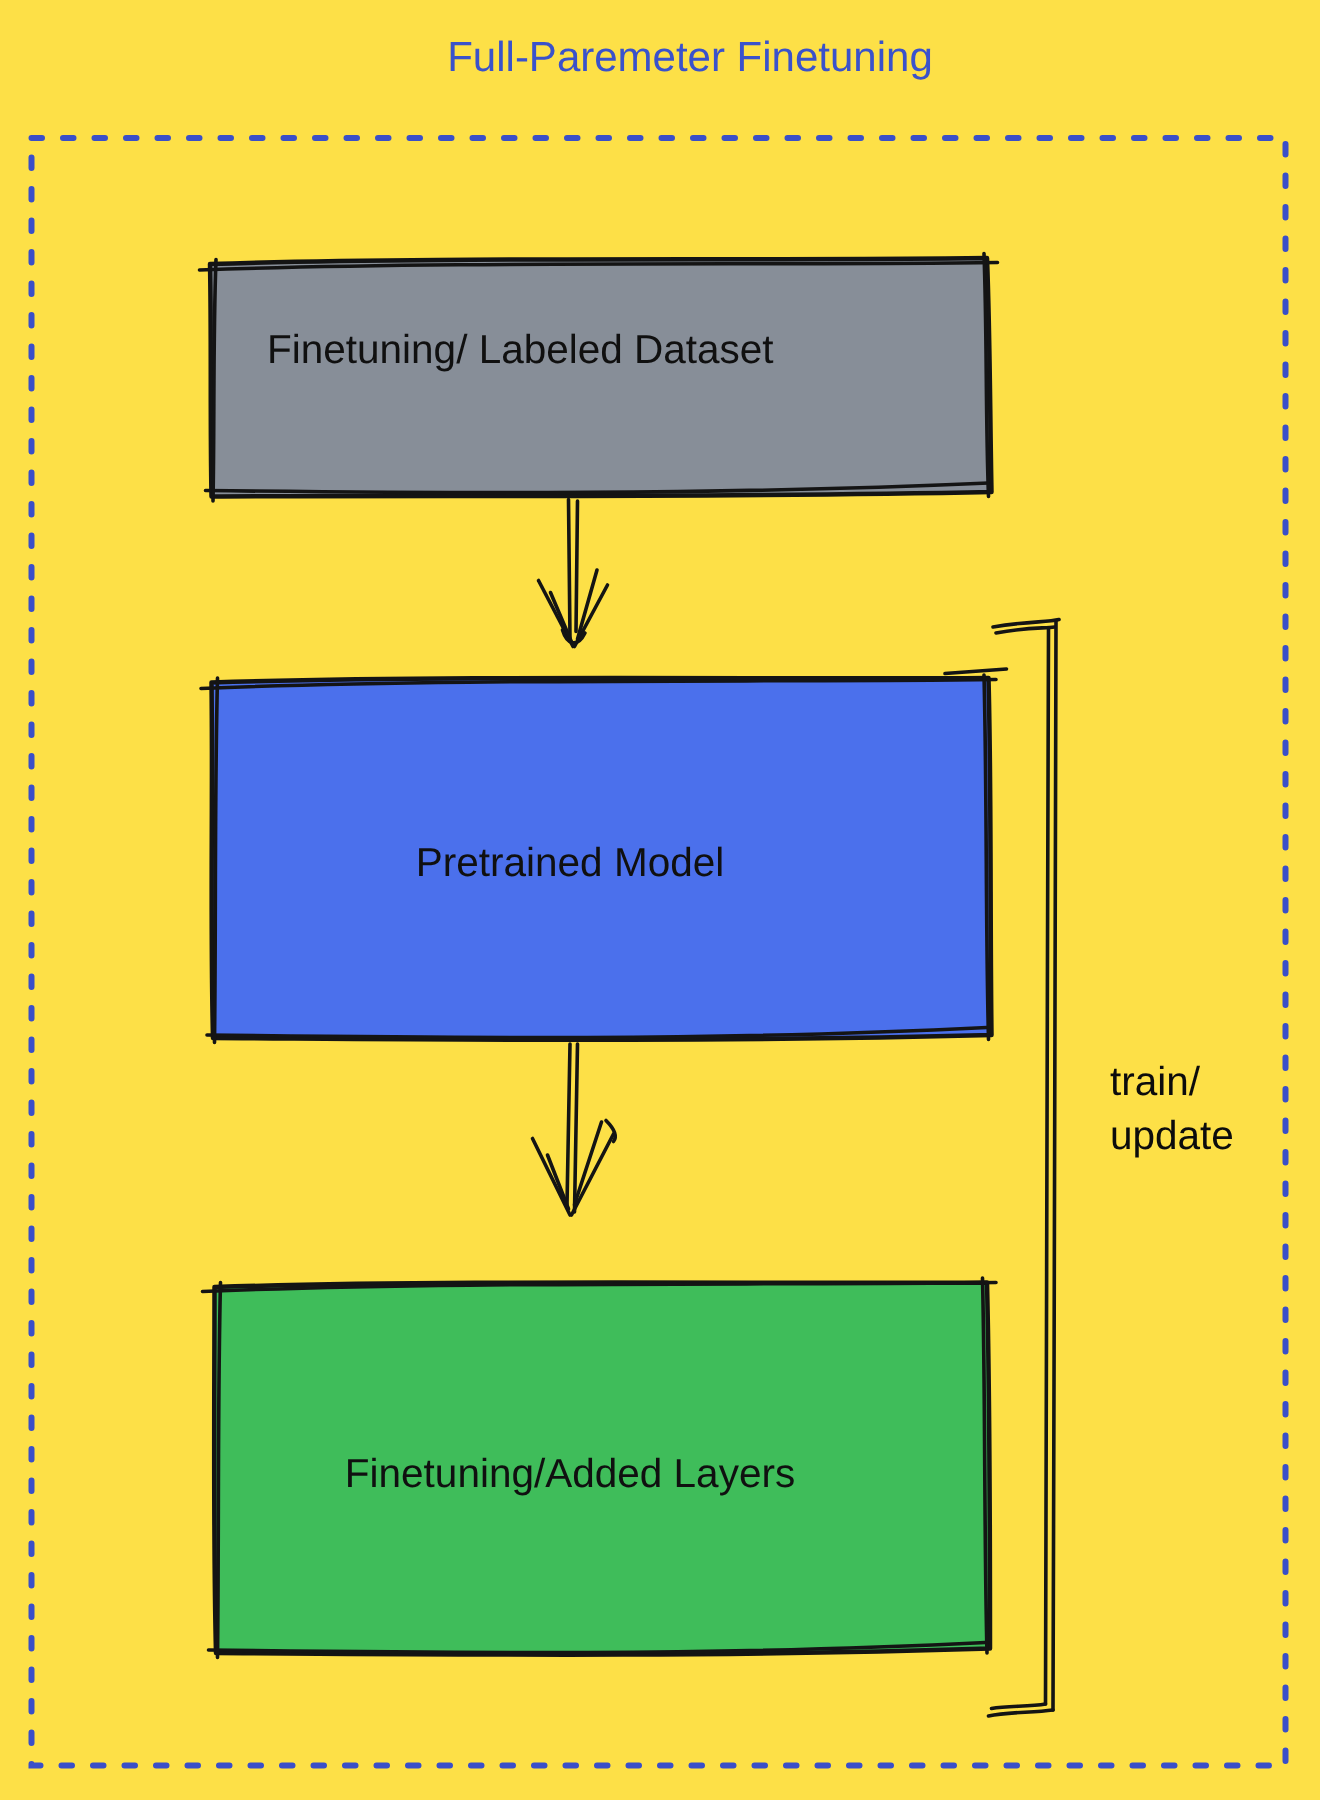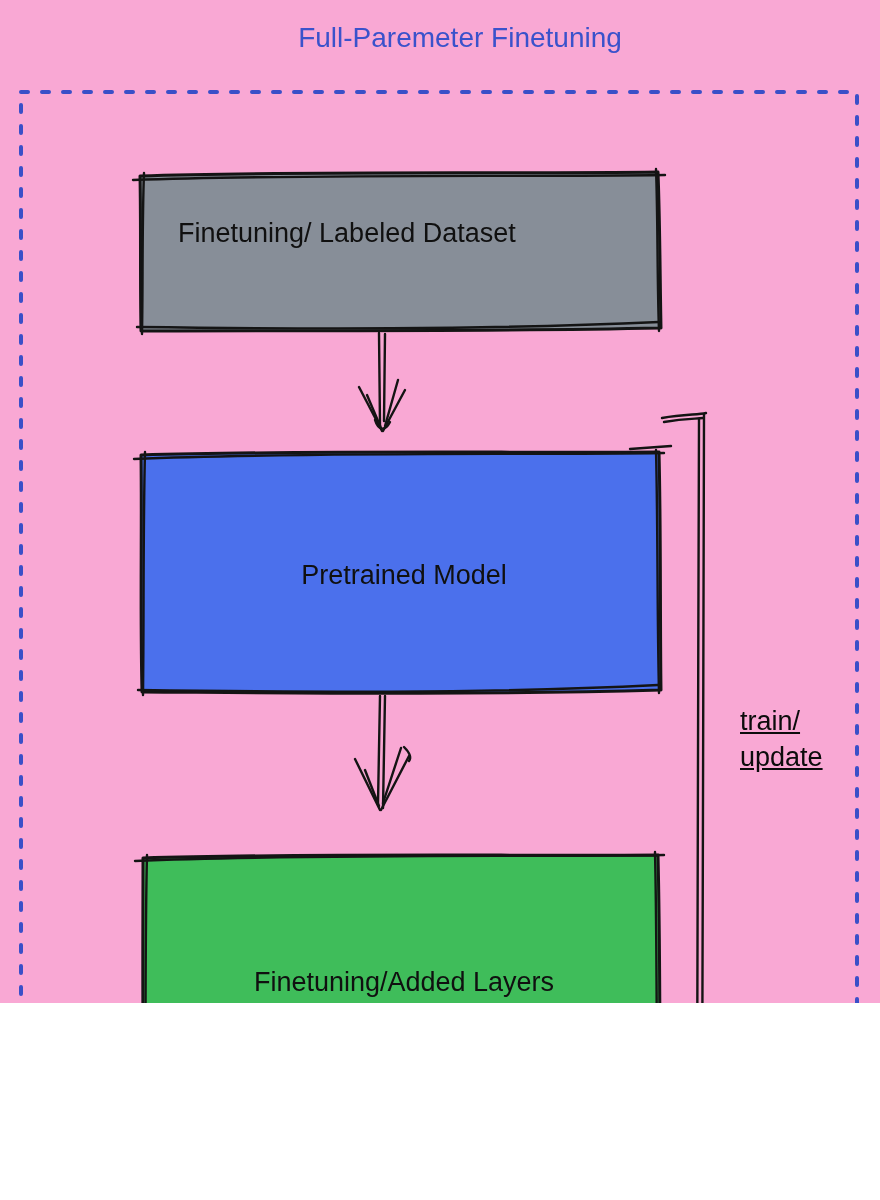--- a/index.html
+++ b/index.html
@@ -1,46 +1,45 @@
 <!DOCTYPE html>
 <html><head>
 <meta charset="utf-8">
 <style>
   html,body { margin:0; padding:0; background:#ffffff; }
   .page {
-    position:relative; width:880px; height:1003px; overflow:hidden;
-    background:#f9a8d4;
+    position:relative; width:880px; height:1200px; overflow:hidden;
+    background:#fde047;
     font-family:"Liberation Sans", sans-serif;
   }
   .title {
     position:absolute; left:0; top:22px; width:880px;
     padding-left:40px; box-sizing:border-box;
     text-align:center;
     font-size:28px; line-height:32px; font-weight:400;
     color:#3a52cb;
   }
   svg.strokes { position:absolute; left:0; top:0; }
   .ink { fill:none; stroke:#141414; stroke-width:2.4; stroke-linecap:round; }
   .box-fill { stroke:#141414; stroke-width:3; stroke-linejoin:round; }
   .box-label {
     position:absolute; color:#101010; font-size:27px; line-height:31px;
     white-space:nowrap;
   }
   .label-dataset { left:178px; top:218px;text-align:center; }
   .label-centered {
     left:140px; width:520px; text-align:center;
-    padding-right:40px; box-sizing:border-box;margin-left:24px;
+    padding-right:40px; box-sizing:border-box;
   }
   .label-pretrained { top:560px; }
   .label-classifier { top:967px; }
   .bracket-label {
     position:absolute; left:740px; top:703px;
     font-size:27px; line-height:36px; color:#0c0c0c;
     white-space:pre-line;
-    text-decoration:underline;
   }
 </style>
 </head>
 <body>
 
 <div class="page">
 
   <div class="title">Full-Paremeter Finetuning</div>
 
   <svg class="strokes" width="880" height="1200" viewBox="0 0 880 1200">

